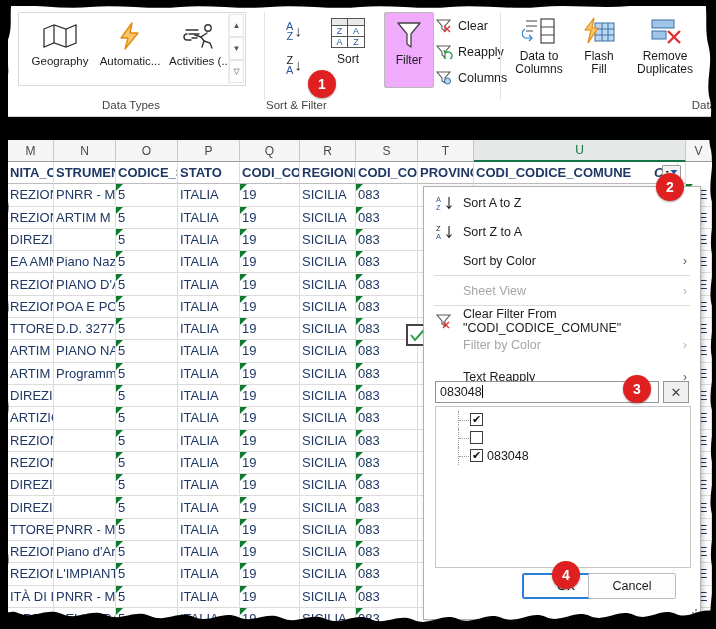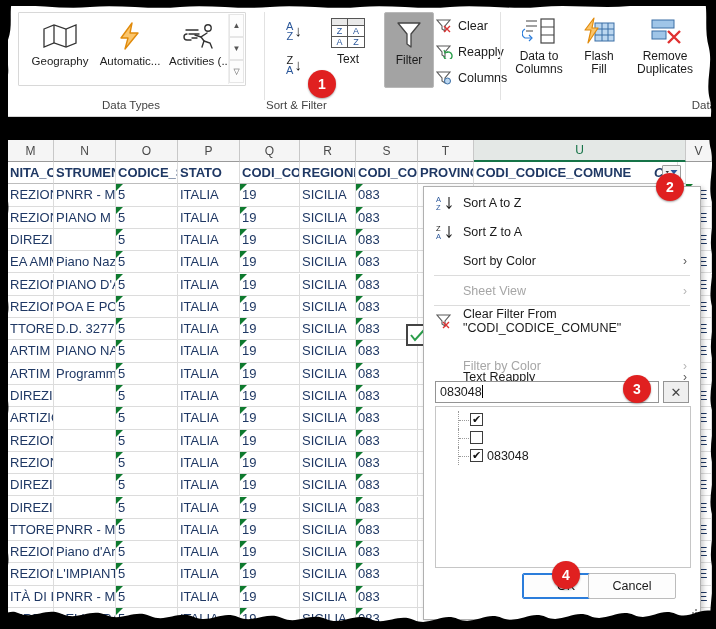--- a/index.html
+++ b/index.html
@@ -47,21 +47,21 @@
   .azcol{display:flex;flex-direction:column;align-items:center;}
   .arrowdn{font-size:15px;color:#1b1b1b;line-height:12px;}
 
   #btn-sort{position:absolute;left:54px;top:6px;width:56px;height:72px;}
   #sort-icon{position:absolute;left:11px;top:6px;width:34px;height:30px;border:1px solid #555;box-sizing:border-box;display:grid;grid-template-columns:1fr 1fr;grid-template-rows:7px 1fr 1fr;}
   #sort-icon i{border-right:1px solid #555;border-bottom:1px solid #555;font-style:normal;font-size:9px;display:flex;align-items:center;justify-content:center;color:#2b579a;}
   #sort-icon i:nth-child(2n){border-right:none;}
   #sort-icon .hdr{background:#e9e9e9;}
   .sortlbl{position:absolute;left:0;top:40px;width:56px;text-align:center;font-size:12px;}
 
-  #btn-filter{position:absolute;left:118px;top:6px;width:48px;height:74px;border:1px solid #b9b9b9;background:#a3a3a3;border-radius:2px;}
+  #btn-filter{position:absolute;left:118px;top:6px;width:48px;height:74px;border:1px solid #b9b9b9;background:#f0abfc;border-radius:2px;}
   #funnel{position:absolute;left:11px;top:7px;}
   .filterlbl{position:absolute;left:0;top:40px;width:48px;text-align:center;font-size:12px;}
 
   .smallcmd{position:absolute;left:170px;height:23px;display:flex;align-items:center;gap:5px;font-size:12.5px;color:#1b1b1b;}
   #grp-sortfilter .glabel{left:0;width:200px;text-align:left;padding-left:0;}
 
   
   #grp-datatools{left:498px;width:214px;}
   .bigbtn{position:absolute;top:6px;width:62px;height:74px;text-align:center;}
   .bigbtn .bi{height:38px;display:flex;align-items:center;justify-content:center;}
@@ -213,21 +213,21 @@
 
       <div id="btn-sort">
         <div id="sort-icon">
           <i class="hdr"></i>
             <i class="hdr"></i>
           <i>Z</i>
             <i>A</i>
           <i style="border-bottom:none">A</i>
             <i style="border-bottom:none">Z</i>
         </div>
-        <div class="sortlbl">Text</div>
+        <div class="sortlbl">Sort</div>
       </div>
 
       <div id="btn-filter">
         <svg id="funnel" width="26" height="30" viewBox="0 0 26 30">
           <path d="M2 3 H24 L15 14 V27 L11 24 V14 Z" fill="#fff" stroke="#444" stroke-width="1.3" stroke-linejoin="round"></path>
         </svg>
         <div class="filterlbl">Filter</div>
       </div>
 
       <div class="smallcmd" style="top:8px">
@@ -345,21 +345,21 @@
           <div class="cell" style="left: 170px; width: 62px;">ITALIA</div>
           <div class="cell flagged" style="left: 232px; width: 60px;">19</div>
           <div class="cell" style="left: 292px; width: 56px;">SICILIA</div>
           <div class="cell flagged" style="left: 348px; width: 62px;">083</div>
           <div class="cell" style="left: 410px; width: 56px;"></div>
           <div class="cell" style="left: 466px; width: 212px;"></div>
           <div class="cell flagged" style="left: 678px; width: 26px;">ME</div>
         </div>
         <div class="row" style="top: 66.6px;">
           <div class="cell" style="left: 0px; width: 46px;">REZIONI</div>
-          <div class="cell" style="left: 46px; width: 62px;">PIANO M</div>
+          <div class="cell" style="left: 46px; width: 62px;">ARTIM M</div>
           <div class="cell flagged" style="left: 108px; width: 62px;">5</div>
           <div class="cell" style="left: 170px; width: 62px;">ITALIA</div>
           <div class="cell flagged" style="left: 232px; width: 60px;">19</div>
           <div class="cell" style="left: 292px; width: 56px;">SICILIA</div>
           <div class="cell flagged" style="left: 348px; width: 62px;">083</div>
           <div class="cell" style="left: 410px; width: 56px;"></div>
           <div class="cell" style="left: 466px; width: 212px;"></div>
           <div class="cell flagged" style="left: 678px; width: 26px;">ME</div>
         </div>
         <div class="row" style="top: 88.9px;">
@@ -633,21 +633,21 @@
     <div class="mi" style="top:120px">
       <span class="micon">
         <svg width="18" height="16" viewBox="0 0 18 16">
           <path d="M1 2 H14 L9 8 V13 L6 11 V8 Z" fill="none" stroke="#5a5a5a" stroke-width="1.1"></path>
           <path d="M7 9 L13 15 M13 9 L7 15" stroke="#d33" stroke-width="1.4"></path>
         </svg>
       </span>
       <span class="mtext">Clear Filter From "CODI_CODICE_COMUNE"</span>
     </div>
 
-    <div class="mi disabled" style="top:165px">
+    <div class="mi disabled" style="top:144px">
       <span class="mtext">Filter by Color</span>
       <span class="chev" style="color:#b5b5b5">›</span>
     </div>
 
     <div class="mi" style="top:176px">
       <span class="mtext">Text Reapply</span>
       <span class="chev">›</span>
     </div>
 
     <div id="searchrow">

